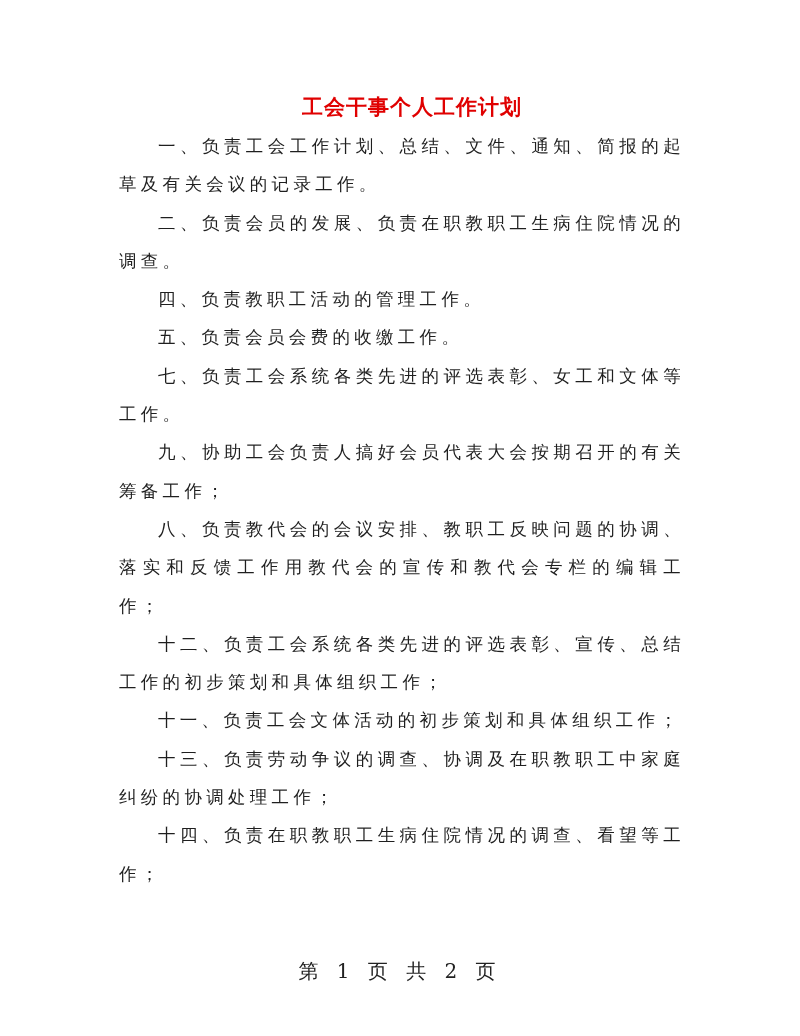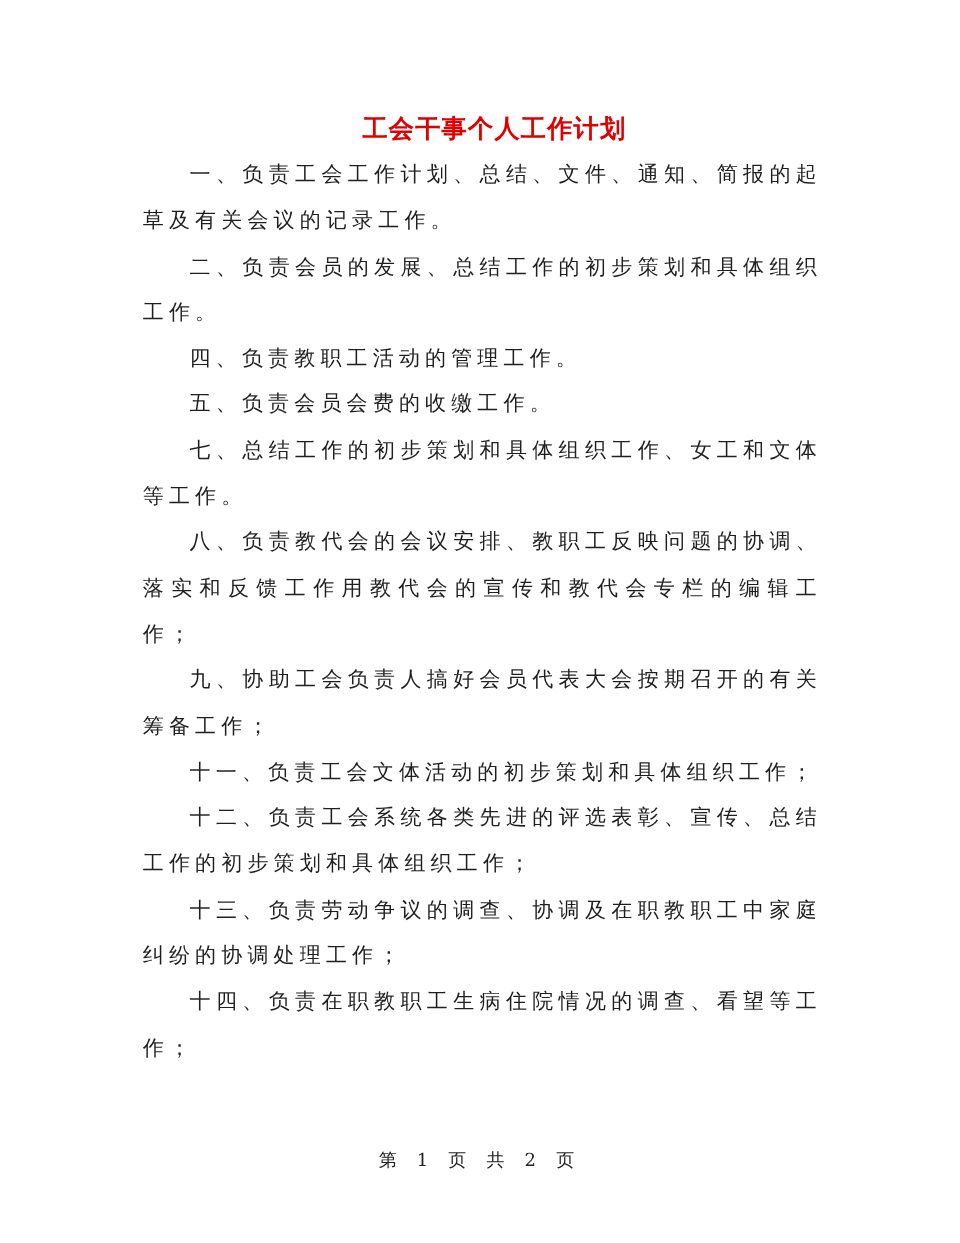--- a/index.html
+++ b/index.html
@@ -50,40 +50,40 @@
       text-indent: 39px;
       text-align: justify;
       word-break: break-all;
     }
     .footer {
       position: absolute;
       top: 958px;
       left: 0;
       width: 800px;
       text-align: center;
-      font-size: 15px;
+      font-size: 20px;
       letter-spacing: 6px;
       color: #222;
       font-family: "DejaVu Serif", "Liberation Serif", serif;
     }
   </style>
 </head>
 <body>
 
 <div class="page">
   <div class="title" style="color:#e00000;">工会干事个人工作计划</div>
 
   <div class="body-text">
     <p class="para">一、负责工会工作计划、总结、文件、通知、简报的起草及有关会议的记录工作。</p>
-    <p class="para">二、负责会员的发展、总结工作的初步策划和具体组织工作。</p>
+    <p class="para">二、负责会员的发展、负责在职教职工生病住院情况的调查。</p>
     <p class="para">四、负责教职工活动的管理工作。</p>
     <p class="para">五、负责会员会费的收缴工作。</p>
-    <p class="para">七、总结工作的初步策划和具体组织工作、女工和文体等工作。</p>
+    <p class="para">七、负责工会系统各类先进的评选表彰、女工和文体等工作。</p>
+    <p class="para">九、协助工会负责人搞好会员代表大会按期召开的有关筹备工作；</p>
     <p class="para">八、负责教代会的会议安排、教职工反映问题的协调、落实和反馈工作用教代会的宣传和教代会专栏的编辑工作；</p>
-    <p class="para">九、协助工会负责人搞好会员代表大会按期召开的有关筹备工作；</p>
+    <p class="para">十二、负责工会系统各类先进的评选表彰、宣传、总结工作的初步策划和具体组织工作；</p>
     <p class="para">十一、负责工会文体活动的初步策划和具体组织工作；</p>
-    <p class="para">十二、负责工会系统各类先进的评选表彰、宣传、总结工作的初步策划和具体组织工作；</p>
     <p class="para">十三、负责劳动争议的调查、协调及在职教职工中家庭纠纷的协调处理工作；</p>
     <p class="para">十四、负责在职教职工生病住院情况的调查、看望等工作；</p>
   </div>
 
   <div class="footer">第 1 页 共 2 页</div>
 </div>
 
 </body></html>

